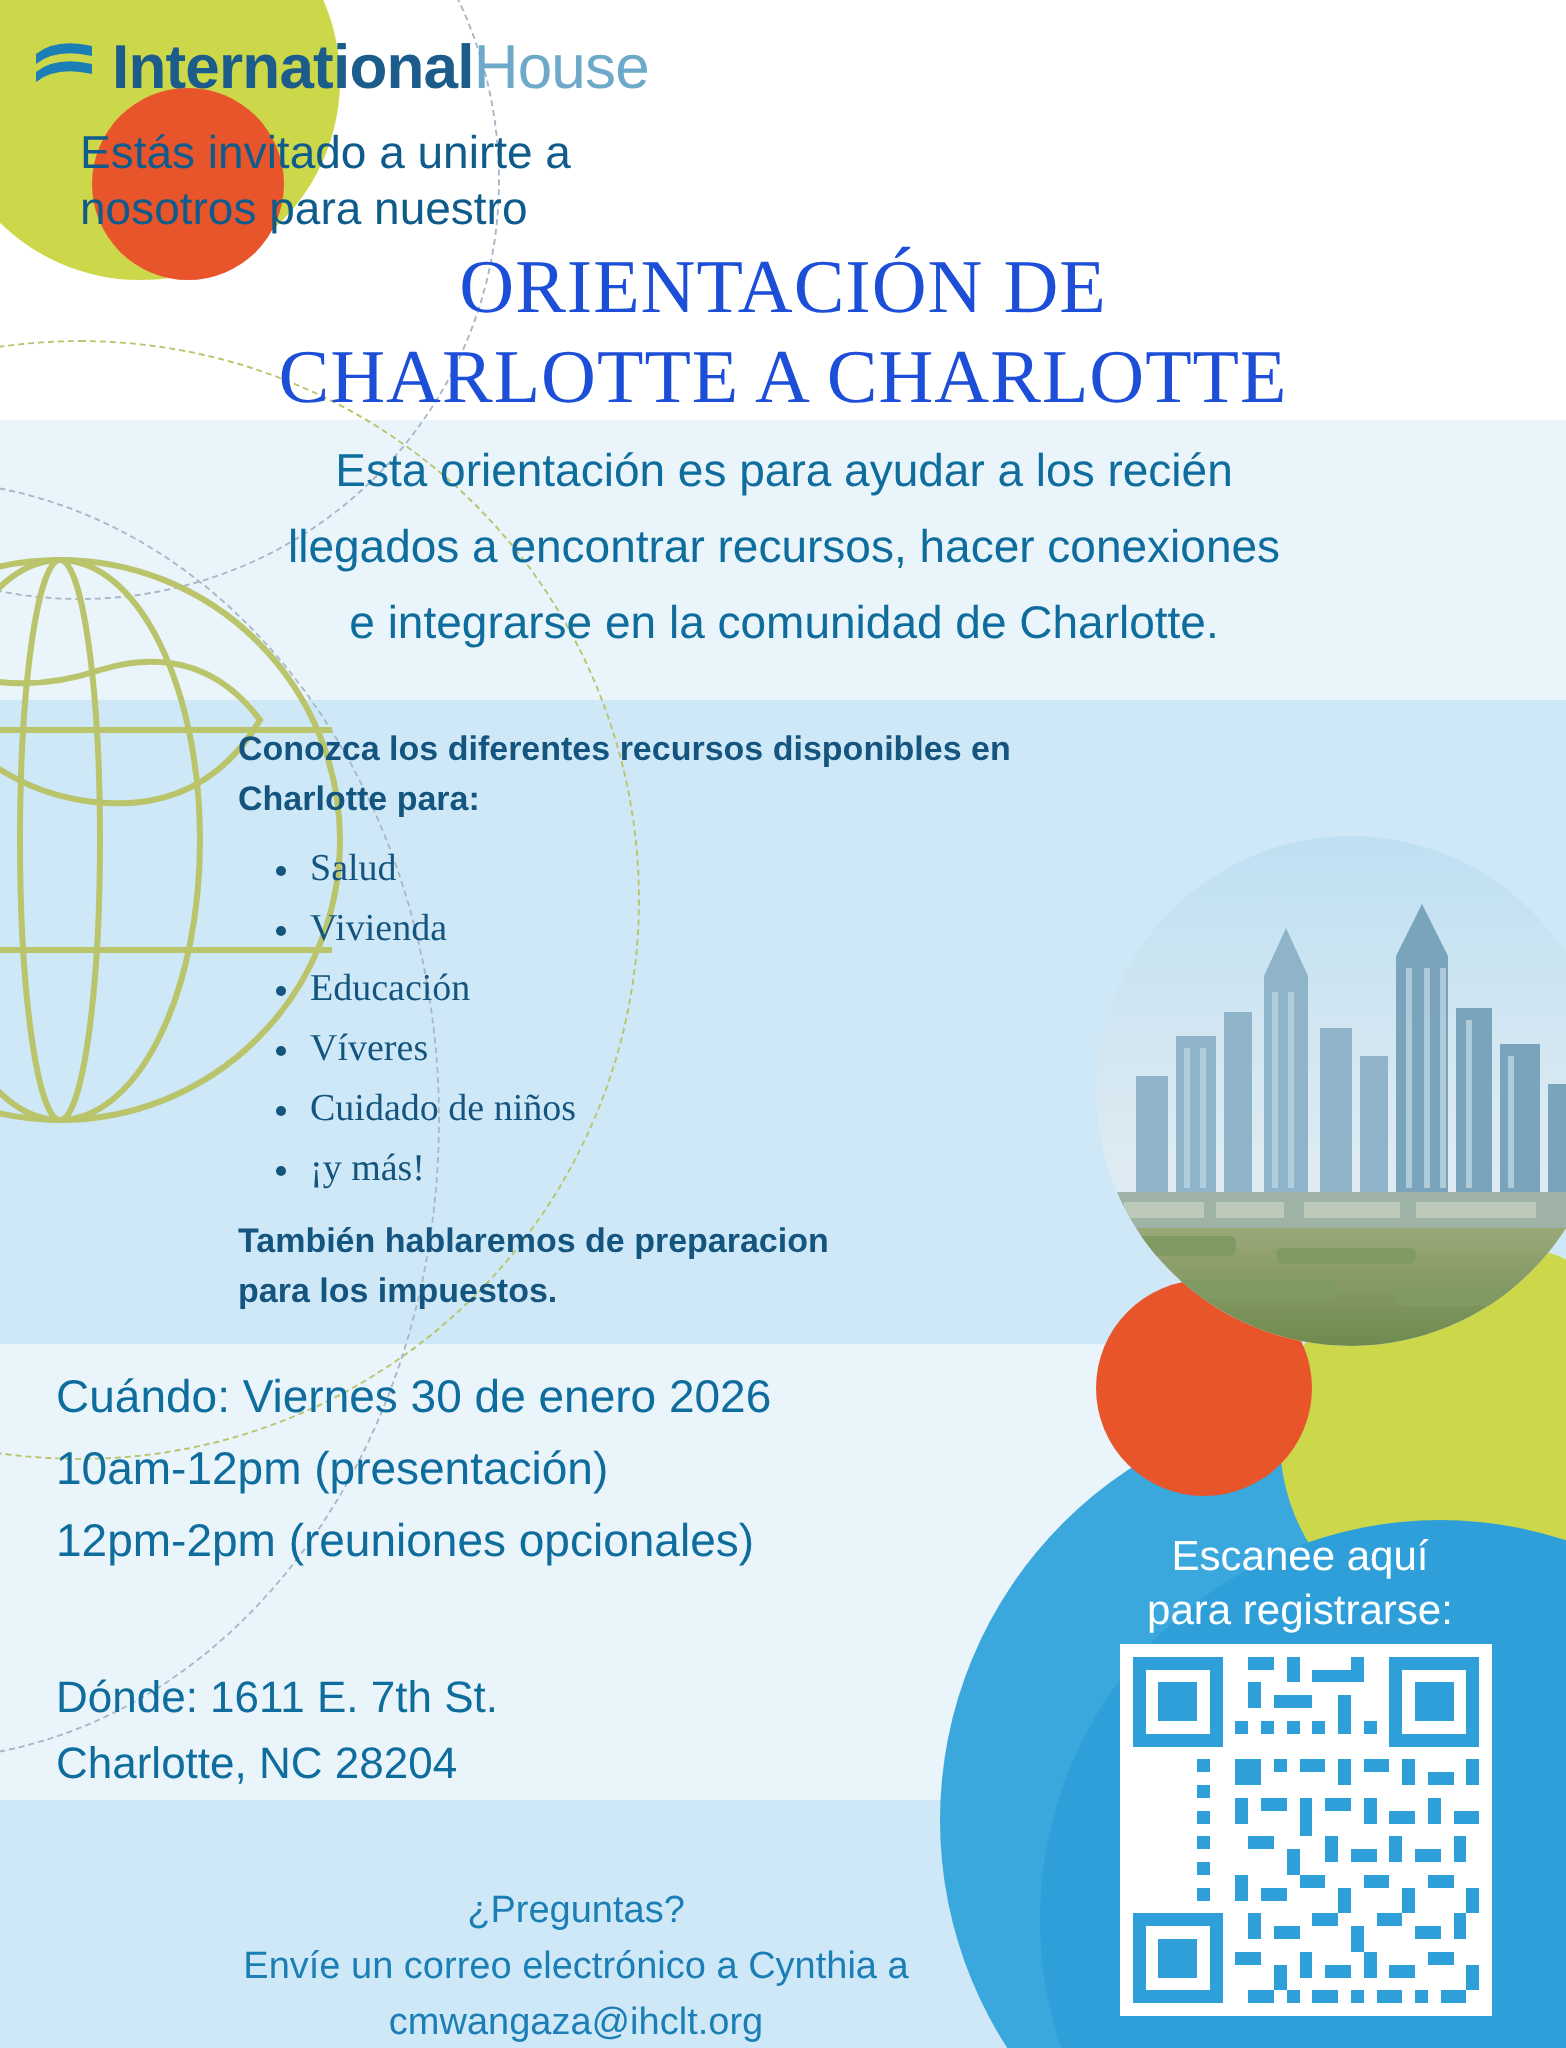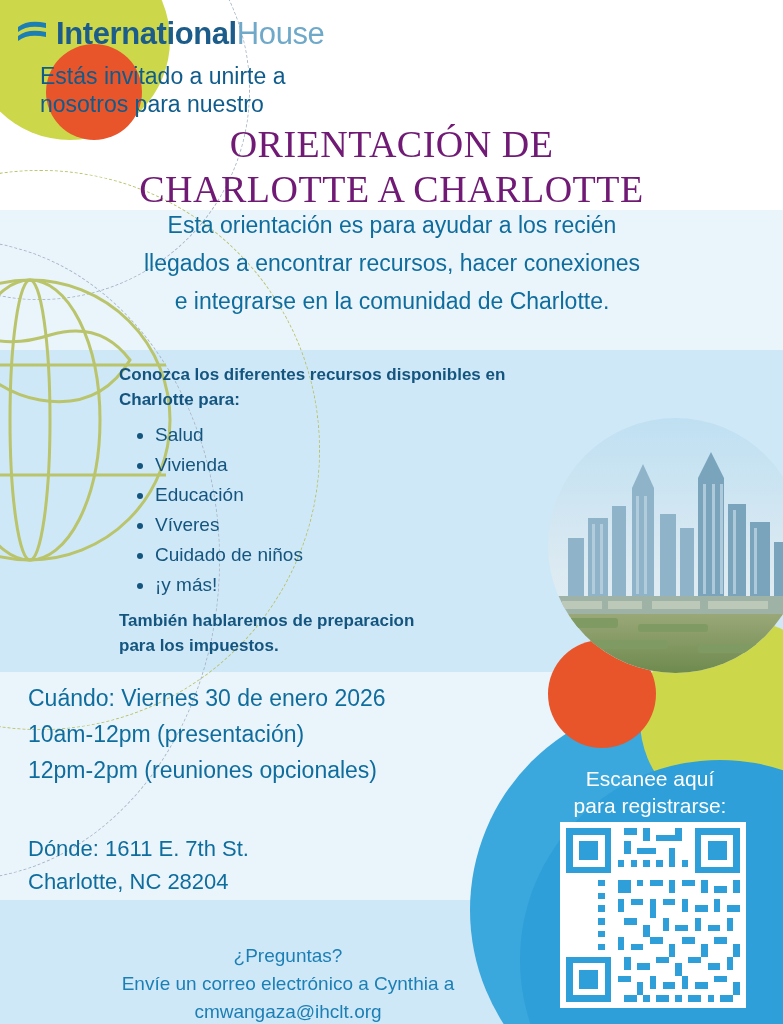--- a/index.html
+++ b/index.html
@@ -88,42 +88,43 @@
   .invite-line {
     position: absolute; left: 0; top: 62px; width: 783px;
     text-align: left; color: #0f5c8c;
     font-size: 23px; line-height: 28px; margin-left: 40px;
   }
 
   .title {
     position: absolute; left: 0; top: 122px; width: 783px;
     text-align: center;
     font-family: "Liberation Serif", serif;
-    color: #701a75;
+    color: #1d4ed8;
     font-size: 38px;
     line-height: 45px;
     letter-spacing: 0.5px;
   }
 
   .subtitle {
-    position: absolute; left: 56px; top: 206px; width: 672px;
+    position: absolute; left: 56px; top: 216px; width: 672px;
     text-align: center; color: #0f6d9e;
     font-size: 23px; line-height: 38px;
   }
 
   
   .resources {
     position: absolute; left: 119px; top: 362px; width: 430px;
     color: #14557f;
   }
   .resources-head {
     font-size: 17px; font-weight: bold; line-height: 25px; color: #14557f;
   }
   .resources ul {
     margin: 8px 0 0 36px;
+    font-family: Liberation Serif, serif;
   }
   .resources li {
     font-size: 19px; line-height: 30px; color: #14557f;
   }
   .resources-foot {
     margin-top: 8px; font-size: 17px; font-weight: bold; line-height: 25px; color: #14557f;
   }
 
   
   .when {

